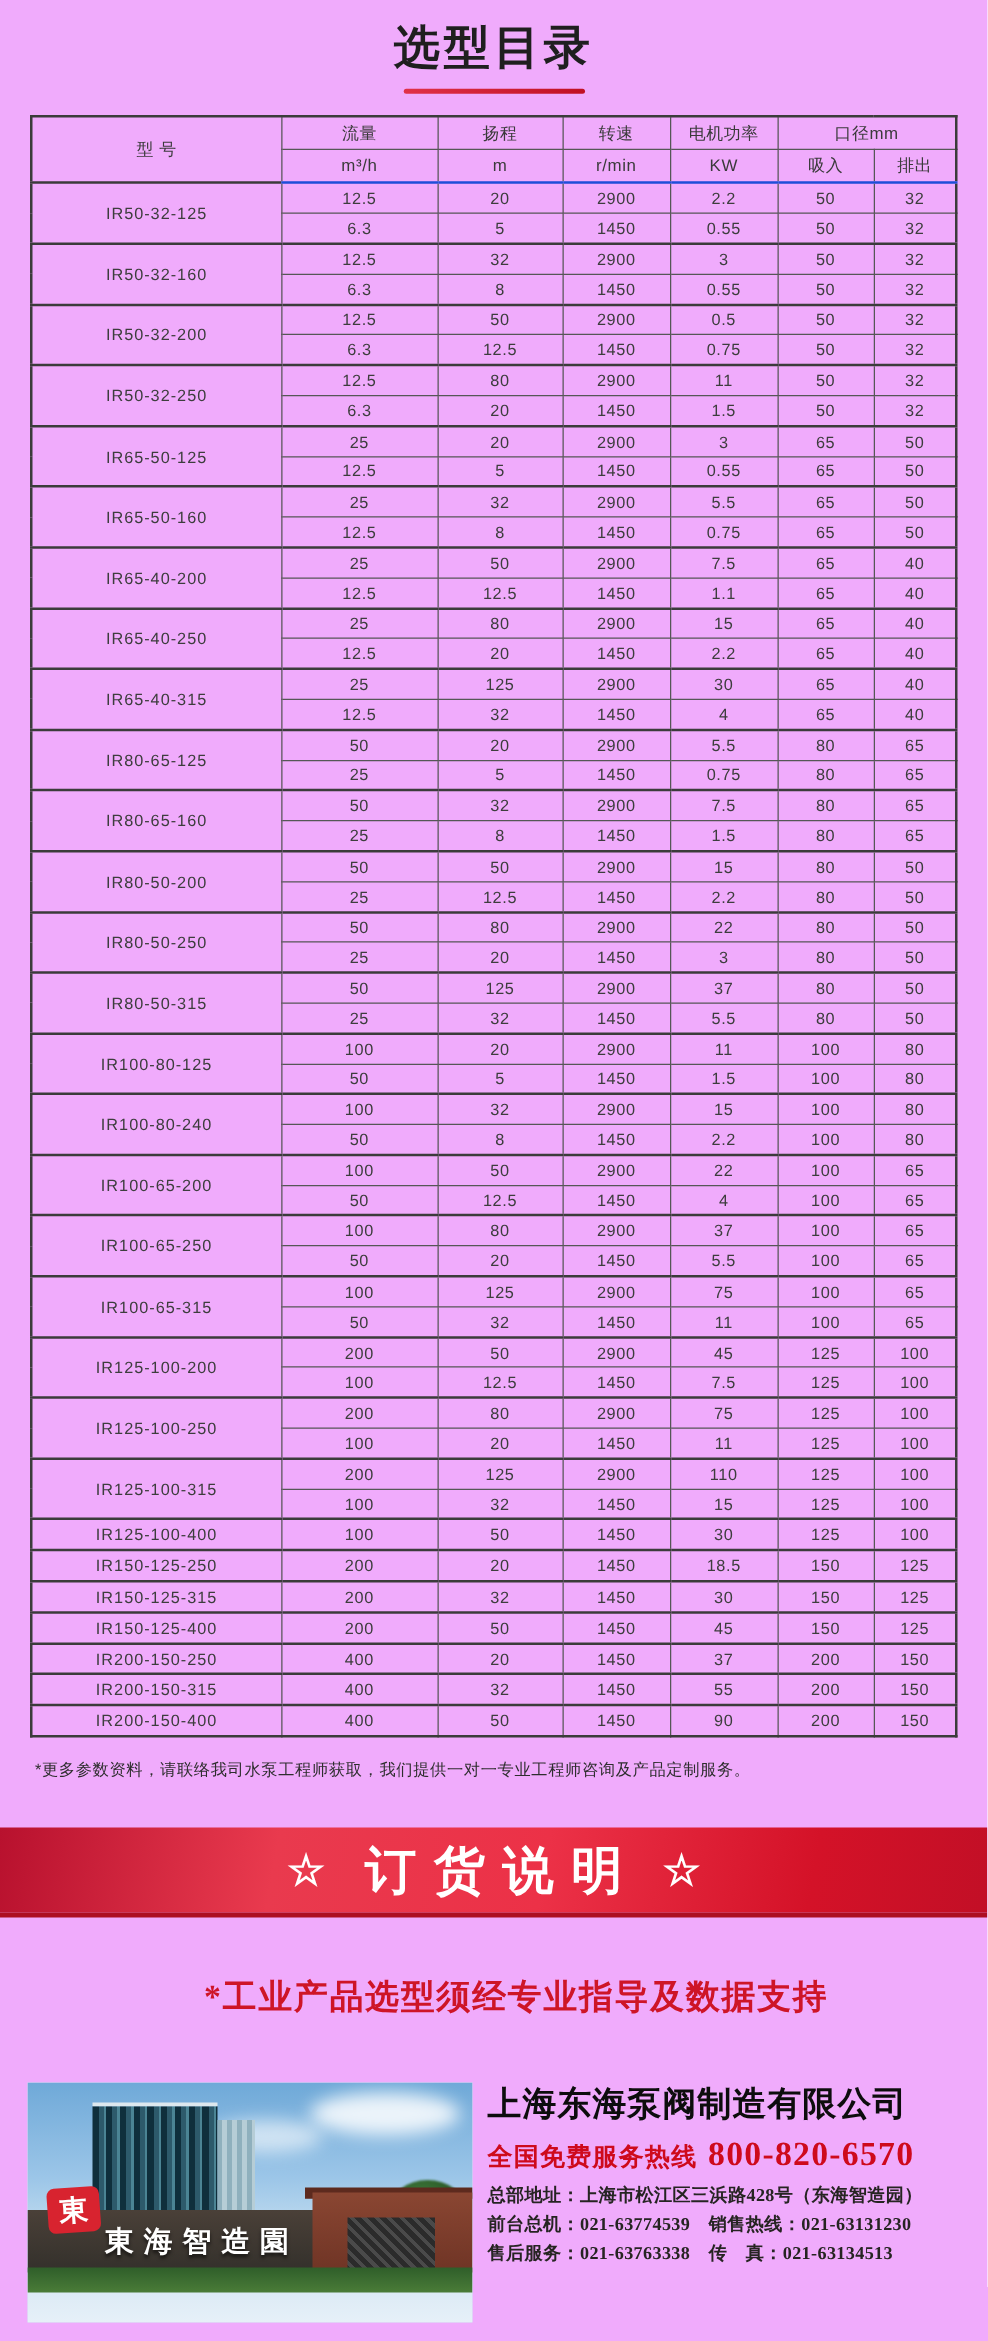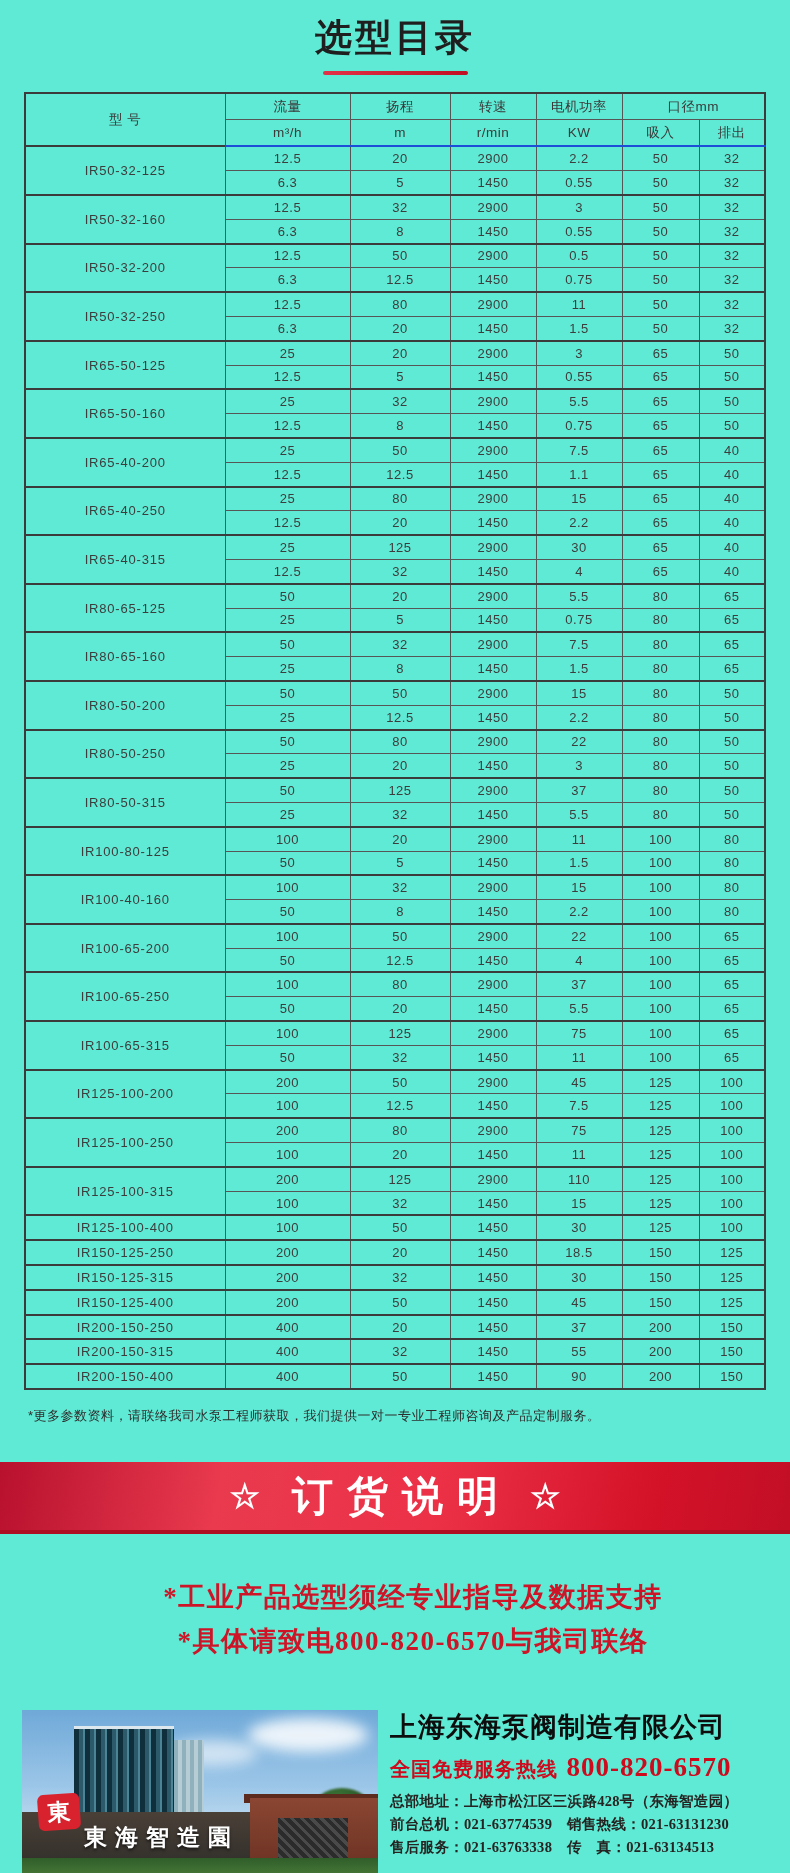--- a/index.html
+++ b/index.html
@@ -1,16 +1,16 @@
 <!DOCTYPE html>
 <html><head>
 <meta charset="utf-8">
 <style>
   html,body{margin:0;padding:0;background:#ffffff;}
-  .page{width:790px;height:1873px;margin:0 auto;background:#5eead4;position:relative;
+  .page{width:790px;height:1873px;margin:0 auto;background:#f0abfc;position:relative;
         font-family:"Liberation Sans",sans-serif;overflow:hidden;}
 
   
   .title{padding-top:16px;text-align:center;font-size:37px;font-weight:bold;
          color:#1f1f1f;letter-spacing:3px;line-height:1.2;}
   .title-underline{width:145px;height:4px;border-radius:2px;margin:11px auto 17px;
          background:linear-gradient(90deg,#e03148,#c01023);}
 
   
   .spec-table{width:740px;margin:0 auto;border-collapse:collapse;table-layout:fixed;
@@ -369,21 +369,21 @@
         </tr>
         <tr>
           <td>50</td>
           <td>5</td>
           <td>1450</td>
           <td>1.5</td>
           <td>100</td>
           <td>80</td>
         </tr>
         <tr class="group-first">
-          <td rowspan="2" class="model-cell">IR100-40-160</td>
+          <td rowspan="2" class="model-cell">IR100-80-240</td>
           <td>100</td>
           <td>32</td>
           <td>2900</td>
           <td>15</td>
           <td>100</td>
           <td>80</td>
         </tr>
         <tr>
           <td>50</td>
           <td>8</td>
@@ -563,21 +563,20 @@
   <div class="table-note">*更多参数资料，请联络我司水泵工程师获取，我们提供一对一专业工程师咨询及产品定制服务。</div>
 
   <div class="banner">
     <span class="star">☆</span>
     <span class="banner-label">订货说明</span>
     <span class="star">☆</span>
   </div>
 
   <div class="notices">
     <div class="notice-line">*工业产品选型须经专业指导及数据支持</div>
-    <div class="notice-line">*具体请致电800-820-6570与我司联络</div>
   </div>
 
   <div class="company">
 
     <div class="photo">
       <div class="sky"></div>
       <div class="cloud c1"></div>
       <div class="cloud c2"></div>
       <div class="tower"></div>
       <div class="tower-side"></div>

